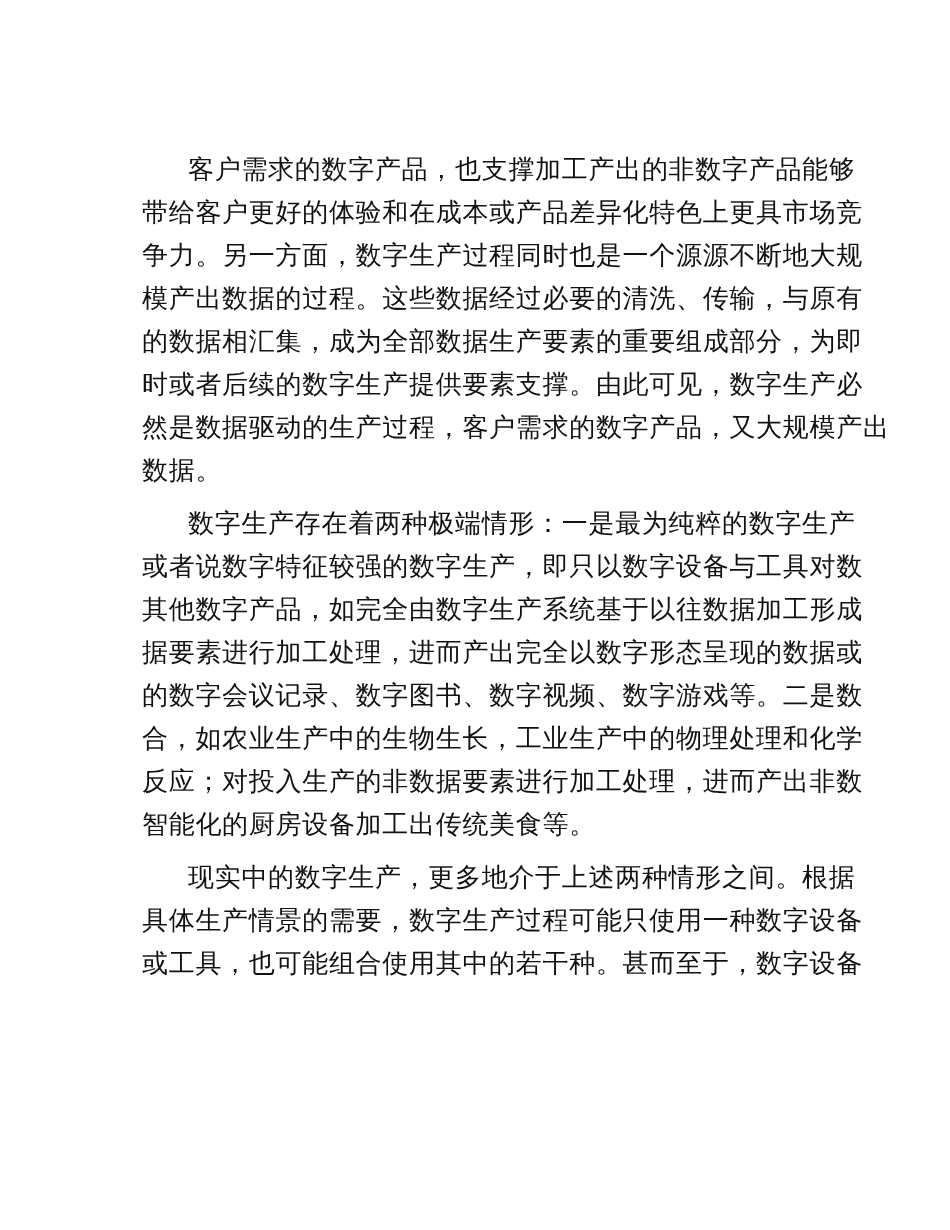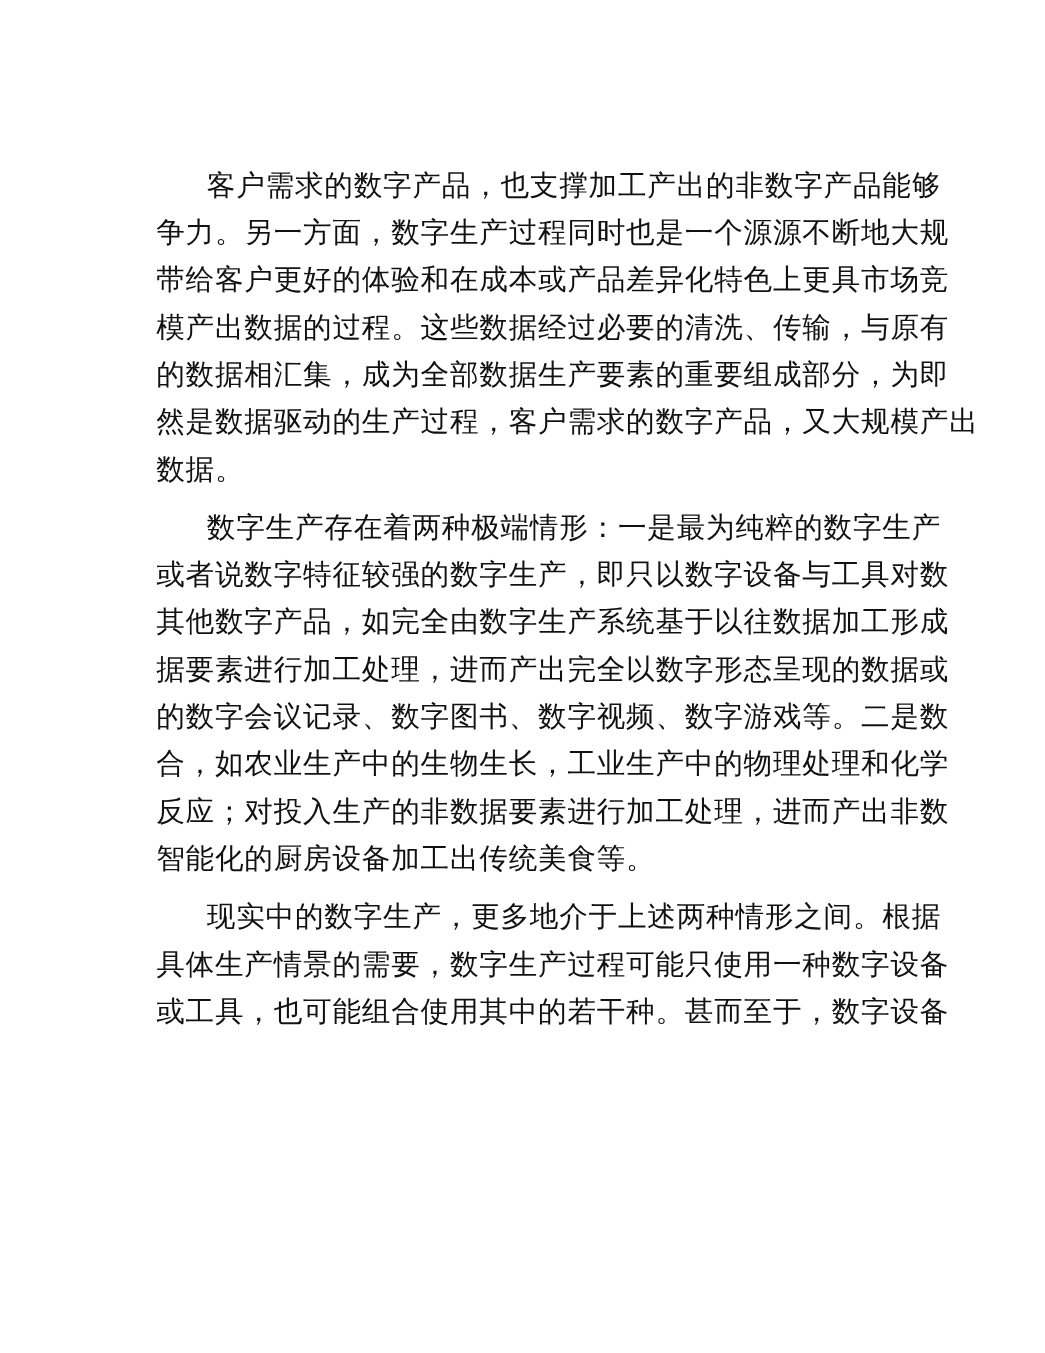--- a/index.html
+++ b/index.html
@@ -48,24 +48,25 @@
   }
 </style>
 </head>
 <body>
 
 <div class="page">
   <div class="text-block">
 
     <p class="para">
       <span class="line indent">客户需求的数字产品，也支撑加工产出的非数字产品能够</span>
+      <span class="line">带给客户更好的体验和在成本或产品差异化特色上更具市场竞</span>
       <span class="line">争力。另一方面，数字生产过程同时也是一个源源不断地大规</span>
-      <span class="line">带给客户更好的体验和在成本或产品差异化特色上更具市场竞</span>
       <span class="line">模产出数据的过程。这些数据经过必要的清洗、传输，与原有</span>
       <span class="line">的数据相汇集，成为全部数据生产要素的重要组成部分，为即</span>
+      <span class="line">时或者后续的数字生产提供要素支撑。由此可见，数字生产必</span>
       <span class="line">然是数据驱动的生产过程，客户需求的数字产品，又大规模产出</span>
       <span class="line">数据。</span>
     </p>
 
     <p class="para">
       <span class="line indent">数字生产存在着两种极端情形：一是最为纯粹的数字生产</span>
       <span class="line">或者说数字特征较强的数字生产，即只以数字设备与工具对数</span>
       <span class="line">其他数字产品，如完全由数字生产系统基于以往数据加工形成</span>
       <span class="line">据要素进行加工处理，进而产出完全以数字形态呈现的数据或</span>
       <span class="line">的数字会议记录、数字图书、数字视频、数字游戏等。二是数</span>

